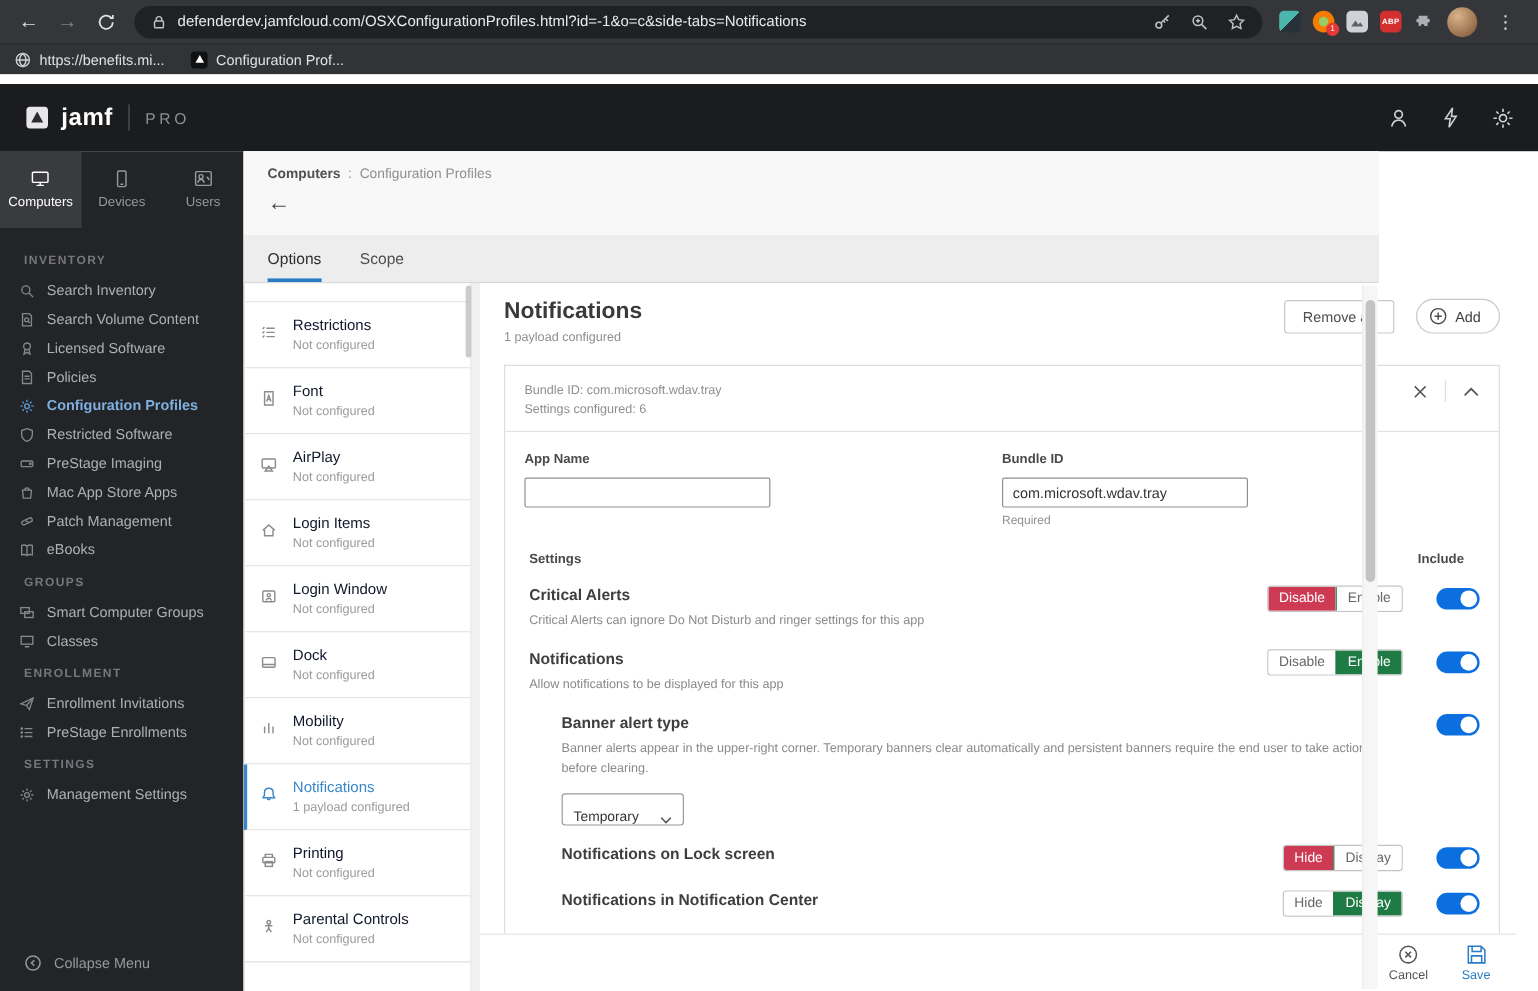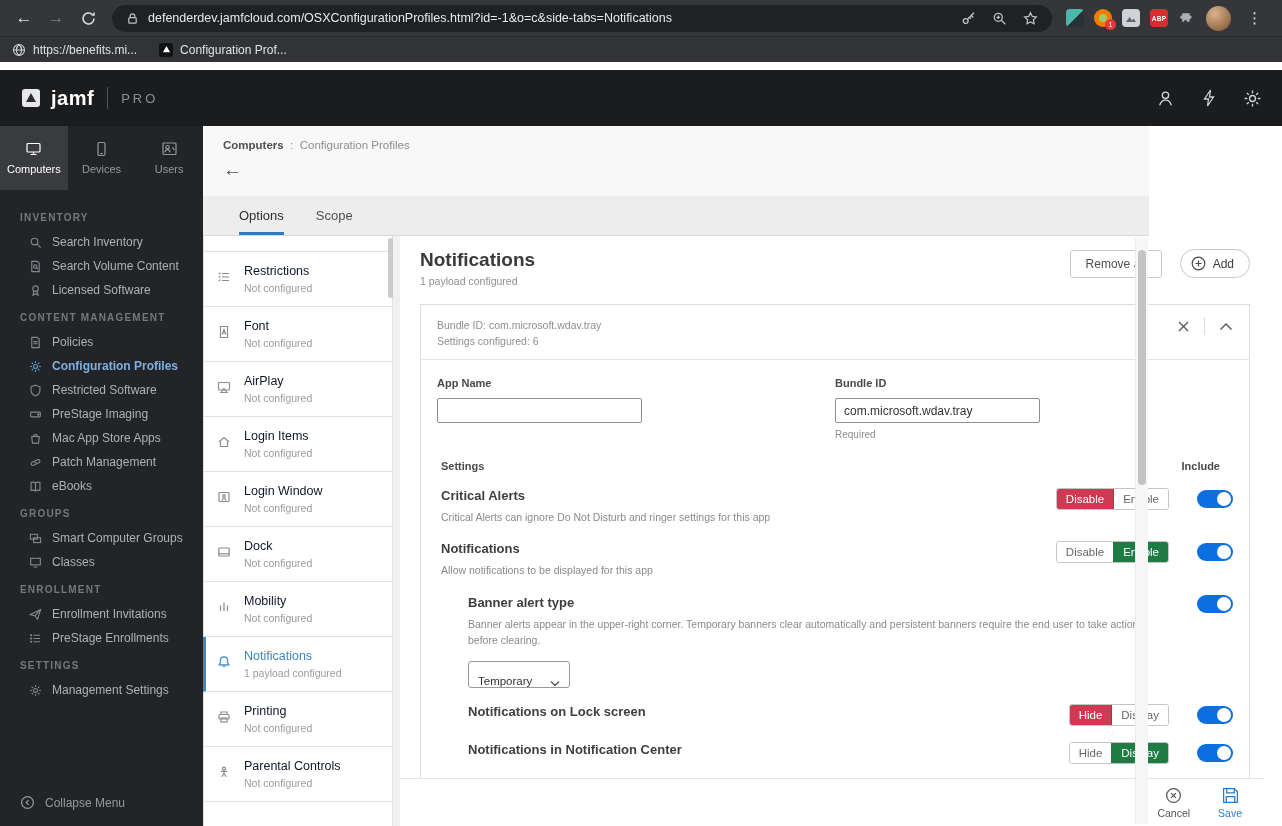--- a/index.html
+++ b/index.html
@@ -38,35 +38,35 @@
   .brand-pro{color:#8e8f94;font-size:13px;letter-spacing:3px}
   .hdr-icons{margin-left:auto;display:flex;gap:26px;align-items:center;color:#cfd0d4}
 
   
   .sidebar{position:absolute;top:126px;left:0;width:203px;height:700px;background:#232428}
   .primary-nav{display:flex;height:64px}
   .ptab{flex:1;display:flex;flex-direction:column;align-items:center;justify-content:center;gap:6px;color:#97989c;font-size:11px}
   .ptab.active{background:#3a3b3f;color:#fff}
   .side-sections{padding-top:12px}
   .sec-title{color:#76777c;font-size:10px;font-weight:bold;letter-spacing:1.2px;padding:10px 20px 7px}
-  .s-item{display:flex;align-items:center;gap:10px;padding:5px 10px 5px 29px;color:#aeb0b5;font-size:12px;cursor:default}
+  .s-item{display:flex;align-items:center;gap:10px;padding:5px 10px 5px 16px;color:#aeb0b5;font-size:12px;cursor:default}
   .s-item .s-ic{color:#85878c;flex:none}
   .s-item.active{color:#7fb0df;font-weight:bold}
   .s-item.active .s-ic{color:#5b9bd5}
   .collapse-row{position:absolute;bottom:16px;left:20px;display:flex;align-items:center;gap:10px;color:#97989c;font-size:12px}
 
   
   .content{position:absolute;top:126px;left:203px;width:946px;height:700px;background:#f0f0f1}
   .content-header{height:70px;background:#f8f8f9;padding:13px 0 0 20px}
   .breadcrumb{font-size:11.5px;color:#8f8f8f}
   .bc-root{color:#4f4f4f;font-weight:bold}
   .title-row{display:flex;align-items:center;gap:14px;margin-top:9px}
   .back-arrow{font-size:19px;color:#4a4a4a;line-height:1}
   .page-title{font-size:16.5px;font-weight:bold;color:#323232}
-  .tabs-bar{height:40px;background:#ededee;border-bottom:1px solid #d9d9d9;display:flex;align-items:flex-end;padding-left:36px;gap:32px}
+  .tabs-bar{height:40px;background:#ededee;border-bottom:1px solid #d9d9d9;display:flex;align-items:flex-end;padding-left:20px;gap:32px}
   .tab{font-size:13px;color:#4f4f4f;padding-bottom:9px;border-bottom:3px solid transparent}
   .tab.active{color:#2e2e2e;border-bottom-color:#2a7cc7}
 
   .work-area{position:absolute;top:110px;left:0;right:0;bottom:0}
 
   
   .payload-list{position:absolute;top:0;left:0;width:190px;bottom:0;overflow:hidden}
   .p-partial{background:#fff;border:1px solid #e1e1e1;border-top:none;height:16px}
   .p-item{background:#fff;border:1px solid #e1e1e1;border-top:none;height:55px;position:relative;padding:12px 8px 0 40px}
   .p-item .p-ic{position:absolute;left:13px;top:18px;color:#8a8c90}
@@ -282,21 +282,20 @@
     <div class="s-item">
       <span class="s-ic">
           <svg width="13" height="13" viewBox="0 0 14 14" fill="none" stroke="currentColor" stroke-width="1.2">
             <circle cx="7" cy="5" r="3"></circle>
             <path d="M5.3 7.5l-1 4.5 2.7-1.6L9.7 12l-1-4.5"></path>
           </svg>
         </span>
       <span>Licensed Software</span>
     </div>
 
-    <div class="sec-title">CONTENT MANAGEMENT</div>
     <div class="s-item">
       <span class="s-ic">
           <svg width="13" height="13" viewBox="0 0 14 14" fill="none" stroke="currentColor" stroke-width="1.2">
             <path d="M3 1.5h6L11 3.5v9H3z"></path>
             <path d="M4.7 6h4.6M4.7 8.3h4.6"></path>
           </svg>
         </span>
       <span>Policies</span>
     </div>
     <div class="s-item active">

